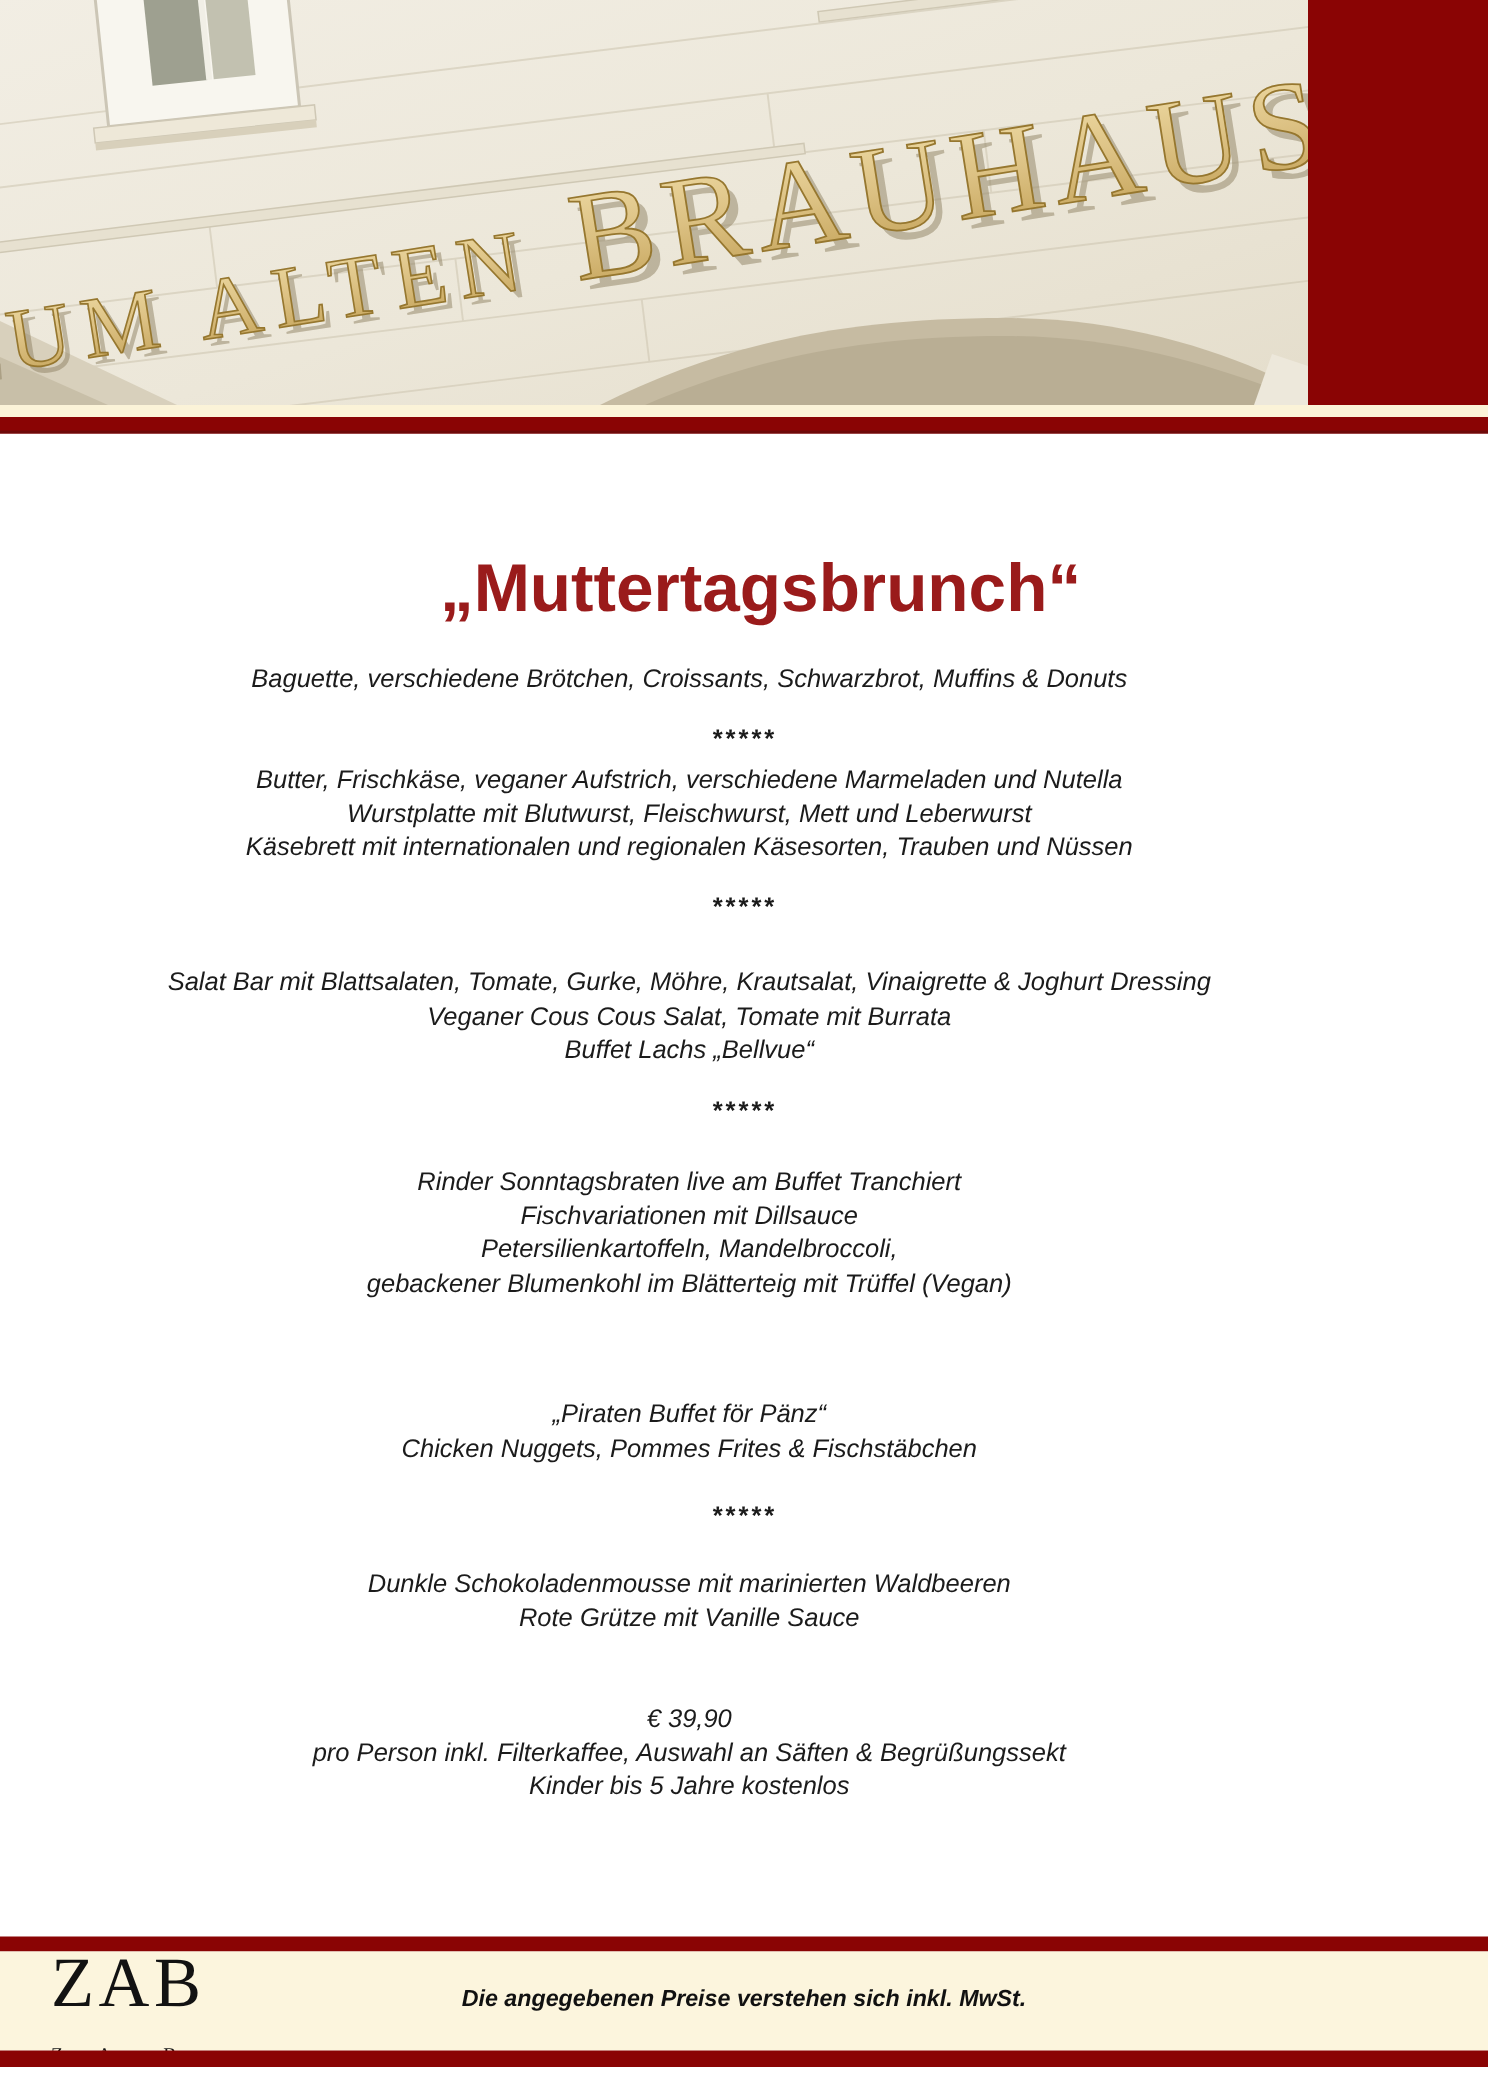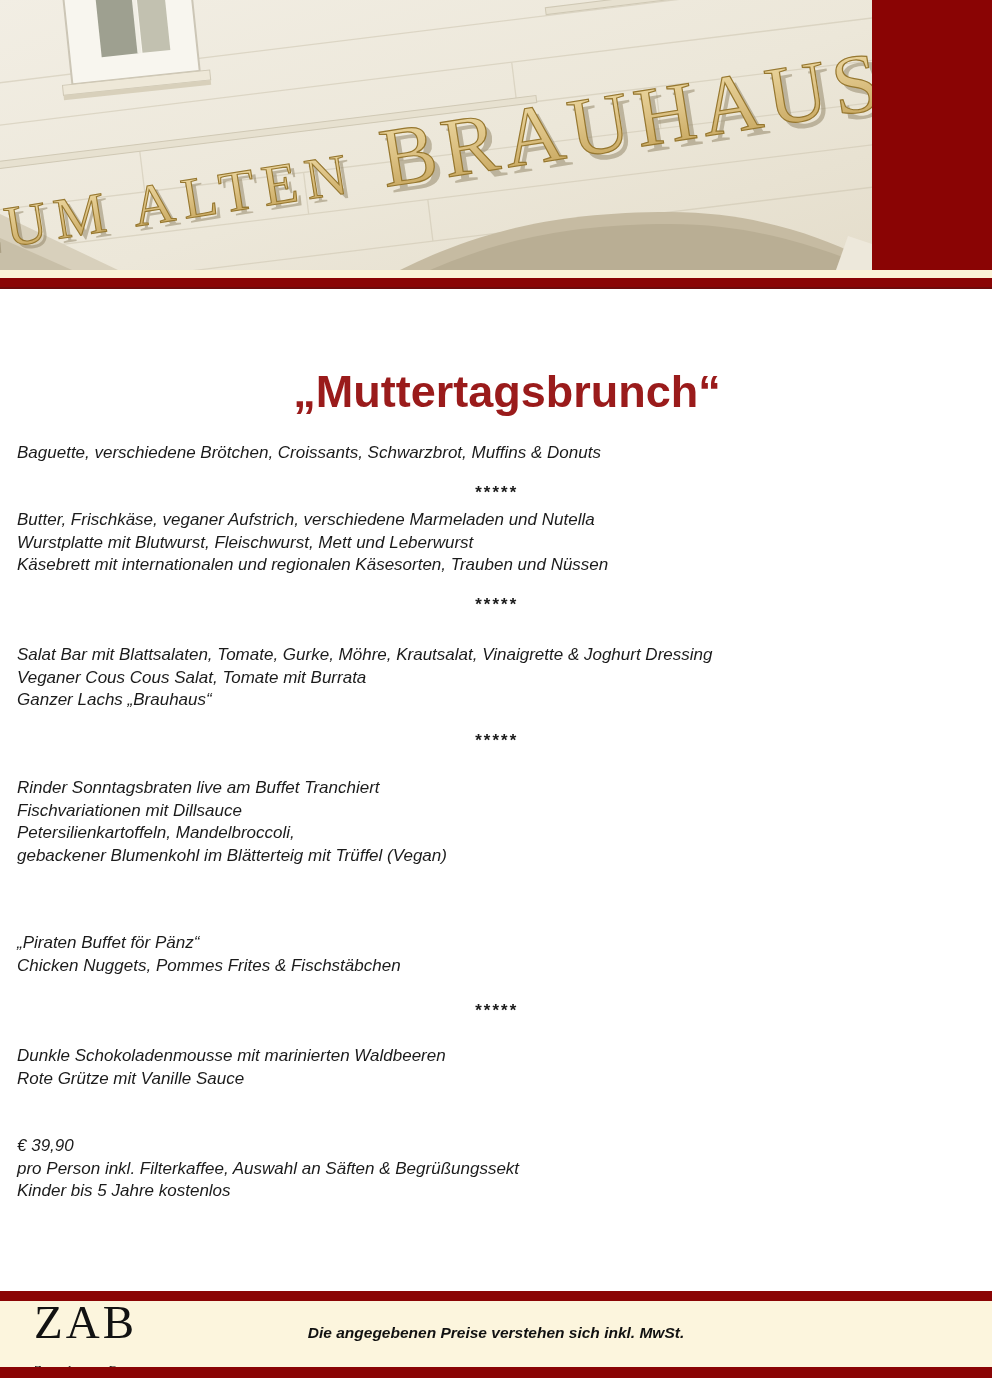--- a/index.html
+++ b/index.html
@@ -11,21 +11,21 @@
   
   .header-photo{position:absolute;left:0;top:0;width:872px;height:270px;}
   .header-sidebar{position:absolute;left:872px;top:0;width:120px;height:270px;background:#8a0404;}
   .header-cream{position:absolute;left:0;top:270px;width:992px;height:8px;background:#fbf3d8;}
   .header-rule{position:absolute;left:0;top:278px;width:992px;height:9px;background:#8a0404;border-bottom:2px solid #6e0a0a;}
   
   .menu-title{
     position:absolute;left:11px;top:336px;width:992px;text-align:center;
     font-size:45px;font-weight:bold;color:#9a1b1b;letter-spacing:0px;
   }
-  .section{position:absolute;left:17px;width:919px;text-align:left;}
+  .section{position:absolute;left:0;width:919px;text-align:center;}
   .line{margin:0;font-size:17px;line-height:22.5px;font-style:italic;color:#1b1b1b;}
   .stars{
     position:absolute;left:0;width:992px;text-align:center;margin:0;
     font-size:17px;line-height:22px;font-weight:bold;font-style:italic;letter-spacing:2px;color:#1b1b1b;
   }
   
   .footer-bar-top{position:absolute;left:0;top:1291px;width:992px;height:10px;background:#8a0404;}
   .footer-band{position:absolute;left:0;top:1301px;width:992px;height:66px;background:#fcf5dd;}
   .footer-bar-bottom{position:absolute;left:0;top:1367px;width:992px;height:11px;background:#8a0404;}
   .zab-logo{position:absolute;left:34px;top:1300px;width:220px;color:#121212;}
@@ -123,21 +123,21 @@
     <p class="line">Butter, Frischkäse, veganer Aufstrich, verschiedene Marmeladen und Nutella</p>
     <p class="line">Wurstplatte mit Blutwurst, Fleischwurst, Mett und Leberwurst</p>
     <p class="line">Käsebrett mit internationalen und regionalen Käsesorten, Trauben und Nüssen</p>
   </div>
 
   <p class="stars" style="top:594px;">*****</p>
 
   <div class="section" style="top:644px;">
     <p class="line">Salat Bar mit Blattsalaten, Tomate, Gurke, Möhre, Krautsalat, Vinaigrette &amp; Joghurt Dressing</p>
     <p class="line">Veganer Cous Cous Salat, Tomate mit Burrata</p>
-    <p class="line">Ganzer Lachs „Brauhaus“</p>
+    <p class="line">Buffet Lachs „Bellvue“</p>
   </div>
 
   <p class="stars" style="top:730px;">*****</p>
 
   <div class="section" style="top:777px;">
     <p class="line">Rinder Sonntagsbraten live am Buffet Tranchiert</p>
     <p class="line">Fischvariationen mit Dillsauce</p>
     <p class="line">Petersilienkartoffeln, Mandelbroccoli,</p>
     <p class="line">gebackener Blumenkohl im Blätterteig mit Trüffel (Vegan)</p>
   </div>

